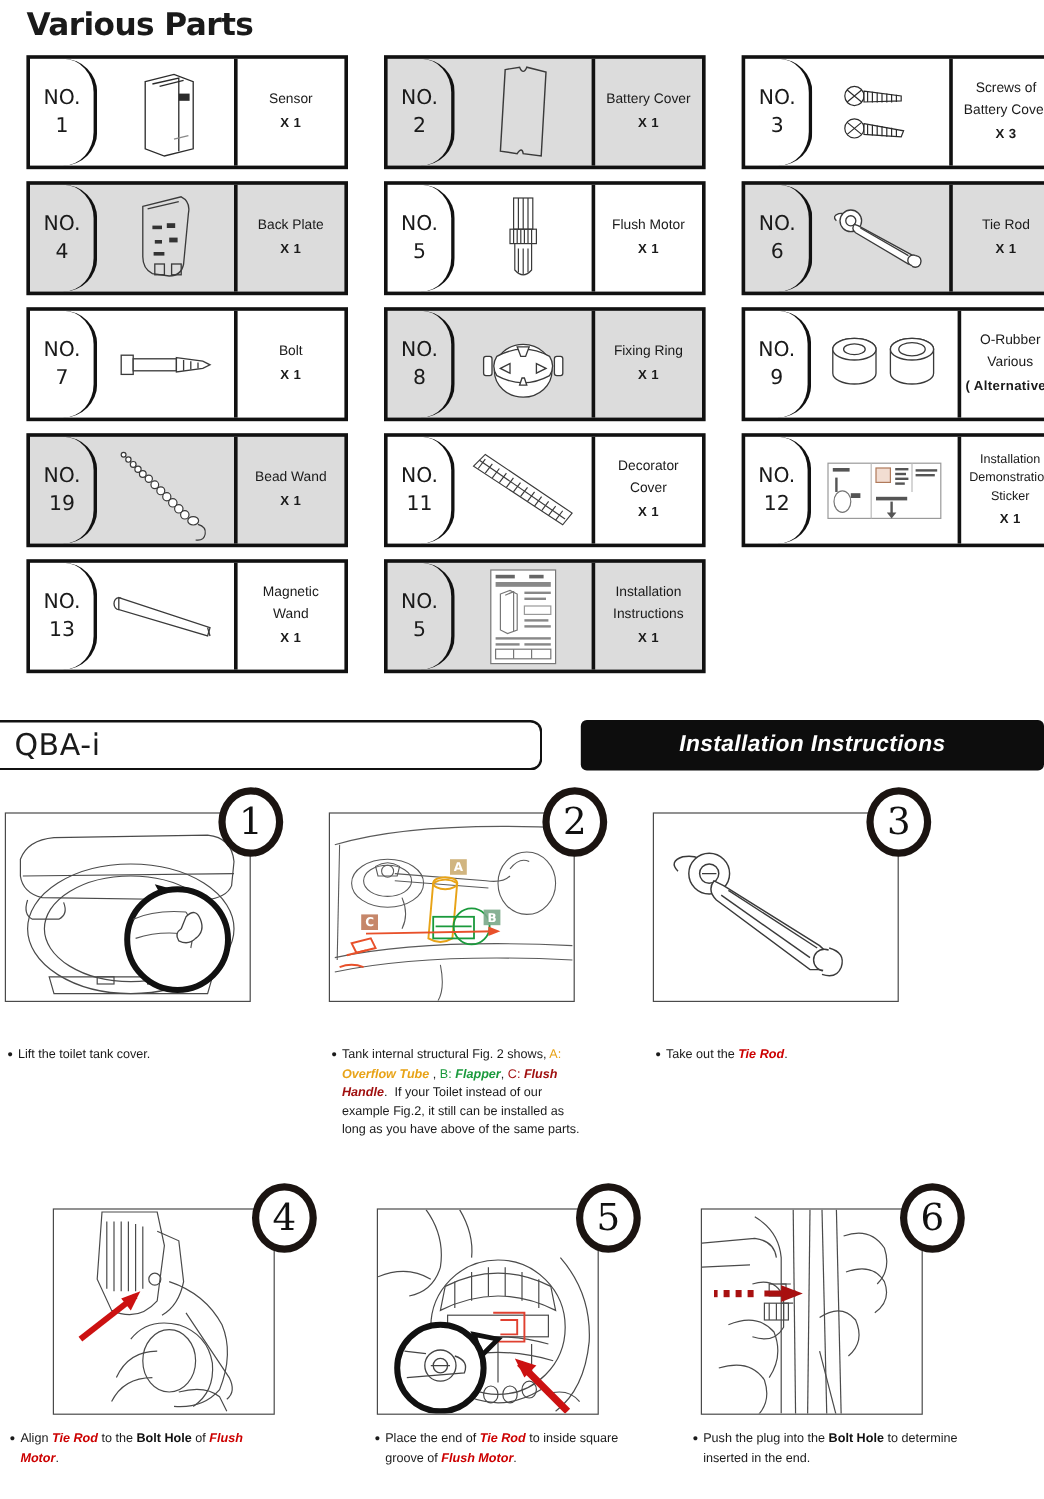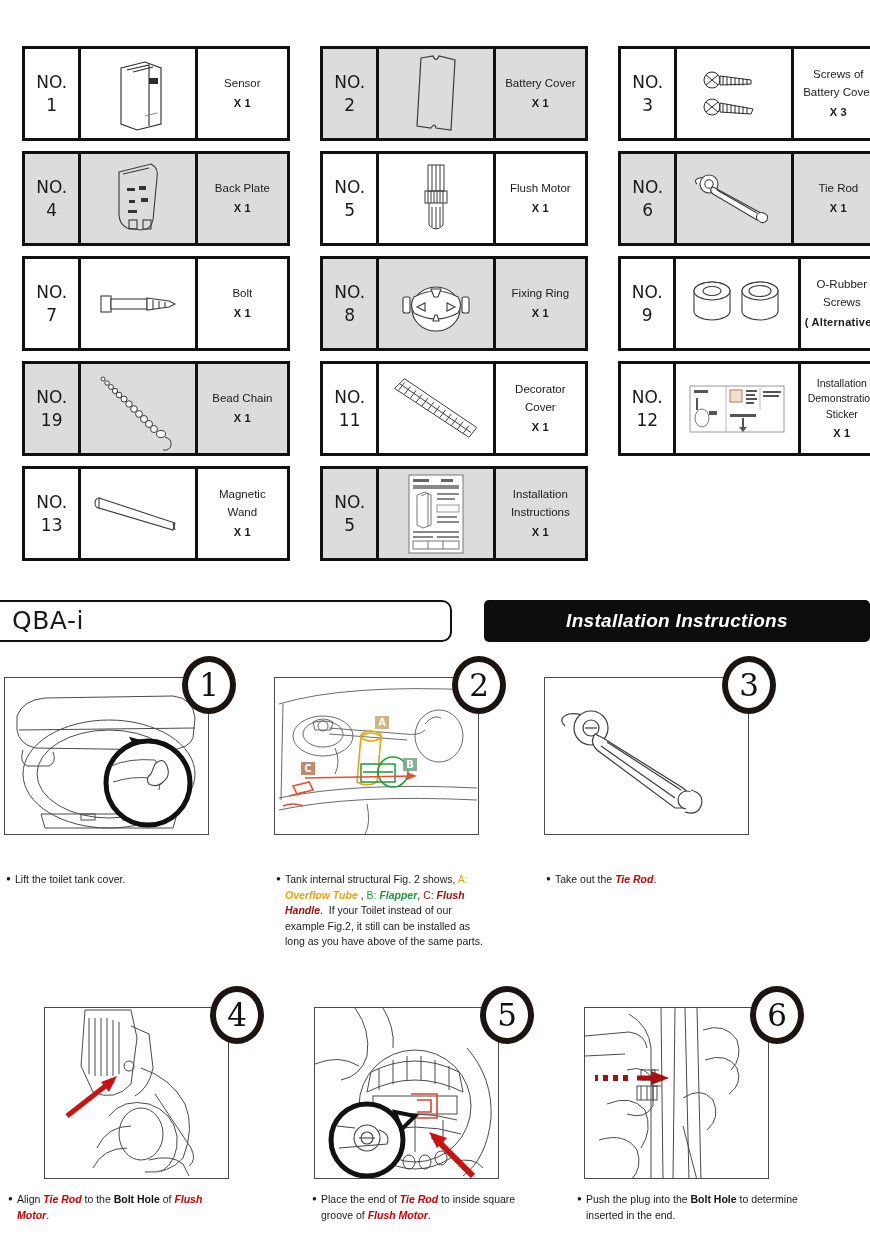--- a/index.html
+++ b/index.html
@@ -22,21 +22,21 @@
   .parts-row{display:flex;margin-bottom:10px;height:95px;}
   .part{
     display:flex;border:3px solid #111;box-sizing:border-box;
     height:95px;background:#fff;
   }
   .part.shaded{background:#dcdcdc;}
   .part .cell{box-sizing:border-box;display:flex;align-items:center;justify-content:center;}
   .part .no{
     width:58px;border-right:3px solid #111;
     flex-direction:column;line-height:1.35;
-    font-size:17px;font-family:"DejaVu Sans",sans-serif;
+    font-size:17px;font-family:"DejaVu Sans",sans-serif;border-radius:28px;
   }
   .part .no .n1{display:block;}
   .part .no .n2{display:block;}
   .part .pic{width:120px;border-right:3px solid #111;position:relative;overflow:hidden;}
   .part .lbl{
     width:92px;flex-direction:column;text-align:center;
     font-size:11.5px;line-height:1.55;padding:0 3px;
   }
   .part .lbl .qty{font-weight:700;font-size:11px;margin-top:2px;letter-spacing:.3px;}
   .part .lbl .name{white-space:pre-line;}
@@ -92,20 +92,21 @@
   .green{color:#1a9a3c;font-weight:700;font-style:italic;}
   .greenplain{color:#1a9a3c;}
   .darkred{color:#a01010;font-weight:700;font-style:italic;}
   .darkredplain{color:#a01010;}
 </style>
 </head>
 <body>
 
 <div class="page">
 
+  <div class="page-title">Various Parts</div>
 
   <div class="parts">
 
     <div class="parts-row">
       <div class="part" style="margin-left:22px;width:268px;">
         <div class="cell no">
           <span class="n1">NO.</span>
           <span class="n2">1</span>
         </div>
         <div class="cell pic">
@@ -306,21 +307,21 @@
               <ellipse cx="34" cy="18" rx="18" ry="9"></ellipse>
               <ellipse cx="34" cy="18" rx="9" ry="4.5"></ellipse>
               <path d="M64 18 a18 9 0 0 1 36 0 v20 a18 9 0 0 1 -36 0 Z"></path>
               <ellipse cx="82" cy="18" rx="18" ry="9"></ellipse>
               <ellipse cx="82" cy="18" rx="11" ry="5.5"></ellipse>
             </g>
           </svg>
         </div>
         <div class="cell lbl">
           <span class="name">O-Rubber
-Screws</span>
+Various</span>
           <span class="qty">( Alternative )</span>
         </div>
       </div>
     </div>
 
     <div class="parts-row">
       <div class="part shaded" style="margin-left:22px;width:268px;">
         <div class="cell no">
           <span class="n1">NO.</span>
           <span class="n2">19</span>
@@ -339,21 +340,21 @@
               <circle cx="56" cy="47" r="3.4"></circle>
                 <circle cx="61" cy="52" r="3.5"></circle>
               <circle cx="66" cy="57" r="3.5"></circle>
                 <circle cx="71" cy="62" r="3.5"></circle>
               <ellipse cx="78" cy="67" rx="4.5" ry="3.5"></ellipse>
               <path d="M82 70 q7 2 6 8 q-1 6 -8 5" fill="none"></path>
             </g>
           </svg>
         </div>
         <div class="cell lbl">
-          <span class="name">Bead Chain</span>
+          <span class="name">Bead Wand</span>
           <span class="qty">X 1</span>
         </div>
       </div>
       <div class="gap"></div>
       <div class="part" style="width:268px;">
         <div class="cell no">
           <span class="n1">NO.</span>
           <span class="n2">11</span>
         </div>
         <div class="cell pic">

